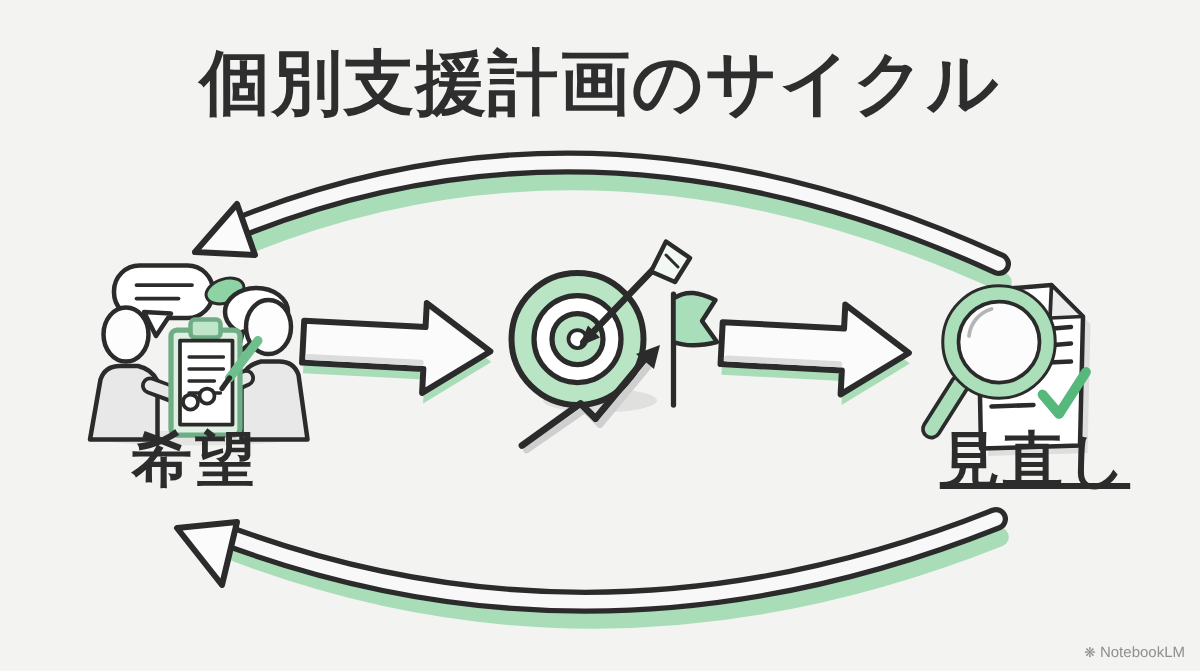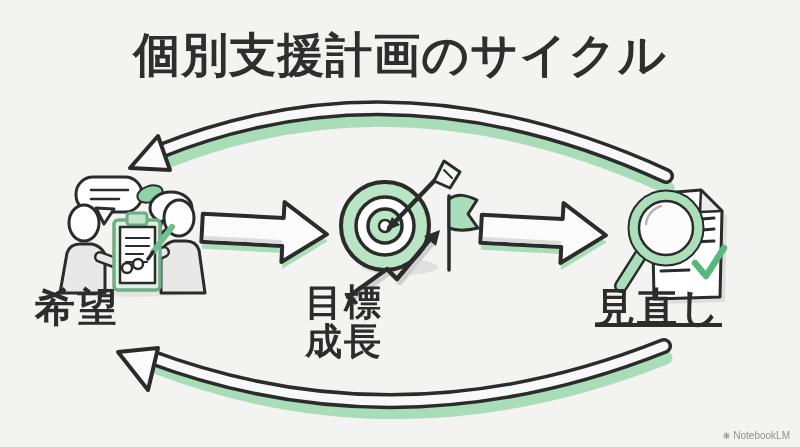--- a/index.html
+++ b/index.html
@@ -8,21 +8,21 @@
     background:#f3f3f1;
     font-family:"Liberation Sans","DejaVu Sans",sans-serif;
   }
   .title{
     position:absolute;top:24px;left:0;width:800px;
     text-align:center;font-size:47px;font-weight:700;color:#2e2e2e;
     letter-spacing:1px;margin:0;
   }
   .diagram-svg{position:absolute;left:0;top:0;width:800px;height:447px;}
   .step-label{
-    position:absolute;font-weight:700;color:#2c2c2c;
+    position:absolute;text-align:center;font-weight:700;color:#2c2c2c;
     font-size:40px;line-height:1.05;letter-spacing:2px;
   }
   .label-hope{left:35px;top:286px;width:190px;}
   .label-goal{left:305px;top:284px;width:200px;font-size:37px;}
   .label-review{left:595px;top:286px;width:190px;text-decoration:underline;}
   .watermark{
     position:absolute;right:10px;bottom:6px;
     font-size:10px;color:#8f8f8f;display:flex;align-items:center;gap:3px;
   }
   .watermark .logo{font-size:9px;color:#8f8f8f;}
@@ -150,24 +150,20 @@
         <circle cx="666" cy="228" r="37" fill="rgba(255,255,255,0.65)" stroke="#2b2b2b" stroke-width="3"></circle>
         <circle cx="666" cy="228" r="32" fill="none" stroke="#abdfba" stroke-width="9"></circle>
         <circle cx="666" cy="228" r="27" fill="#fcfcfc" stroke="#2b2b2b" stroke-width="2.5"></circle>
         <path d="M 646 224 A 21 21 0 0 1 661 206" fill="none" stroke="#b5b5b5" stroke-width="2.5"></path>
       </g>
     </g>
   </svg>
 
   <div class="step-label label-hope">希望</div>
 
-  <div class="step-label label-goal">
-    <div>目標</div>
-    <div>成長</div>
-  </div>
 
   <div class="step-label label-review">見直し</div>
 
   <div class="watermark">
     <span class="logo">❋</span>
     <span>NotebookLM</span>
   </div>
 
 </div>
 

